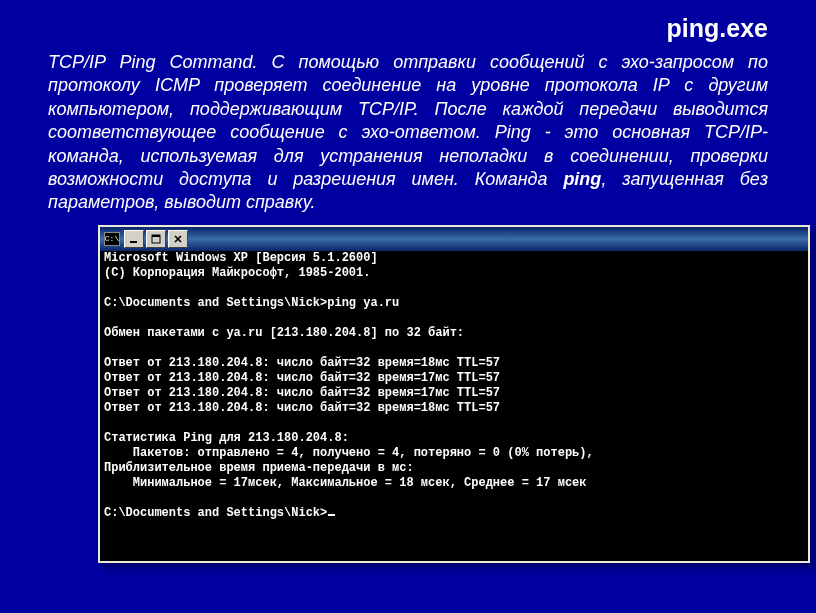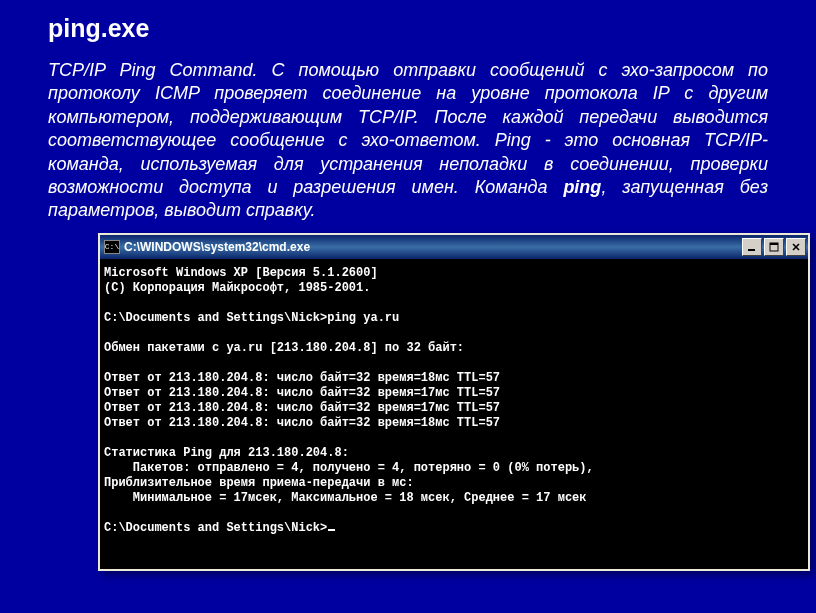--- a/index.html
+++ b/index.html
@@ -11,24 +11,24 @@
     color: #fff;
     overflow: hidden;
   }
   .slide {
     padding: 14px 48px 16px 48px;
     display: flex;
     flex-direction: column;
     height: 100%;
   }
   .title {
-    text-align: left;
+    text-align: right;
     font-size: 25px;
     font-weight: bold;
-    margin-bottom: 16px;
+    margin-bottom: 8px;
   }
   .description {
     font-size: 18px;
     line-height: 1.3;
     text-align: justify;
     margin-bottom: 10px;
     font-style: italic;
   }
   .description b { font-weight: bold; }
 
@@ -85,21 +85,21 @@
     justify-content: center;
     font-family: Arial, sans-serif;
   }
   .win-btn svg { display:block; }
   .cmd-body {
     background: #000;
     color: #fff;
     font-family: "Lucida Console", "Courier New", monospace;
     font-size: 12px;
     line-height: 15px;
-    padding: 7px 4px;
+    padding: 0 4px;
     height: 310px;
     white-space: pre;
     overflow: hidden;
     font-weight: bold;
   }
   .cursor {
     display: inline-block;
     width: 7px;
     height: 2px;
     background: #fff;
@@ -113,21 +113,20 @@
 <div class="slide">
   <div class="title">ping.exe</div>
 
   <div class="description">
     <span>TCP/IP Ping Command. С помощью отправки сообщений с эхо-запросом по протоколу ICMP проверяет соединение на уровне протокола IP с другим компьютером, поддерживающим TCP/IP. После каждой передачи выводится соответствующее сообщение с эхо-ответом. Ping - это основная TCP/IP-команда, используемая для устранения неполадки в соединении, проверки возможности доступа и разрешения имен. Команда </span><b>ping</b><span>, запущенная без параметров, выводит справку.</span>
   </div>
 
   <div class="cmd-window">
     <div class="titlebar">
       <div class="titlebar-icon">C:\</div>
-      <div class="titlebar-text">C:\WINDOWS\system32\cmd.exe</div>
       <div class="win-buttons">
         <div class="win-btn">
           <svg width="10" height="10">
               <rect x="1" y="7" width="7" height="2" fill="#000"></rect>
             </svg>
         </div>
         <div class="win-btn">
           <svg width="10" height="10">
               <rect x="1" y="1" width="8" height="8" fill="none" stroke="#000" stroke-width="1"></rect>
               <rect x="1" y="1" width="8" height="2" fill="#000"></rect>

